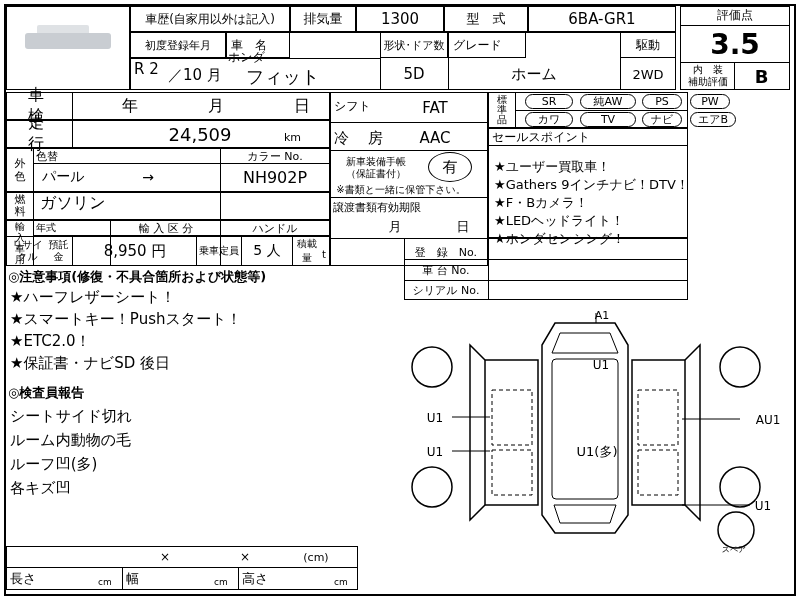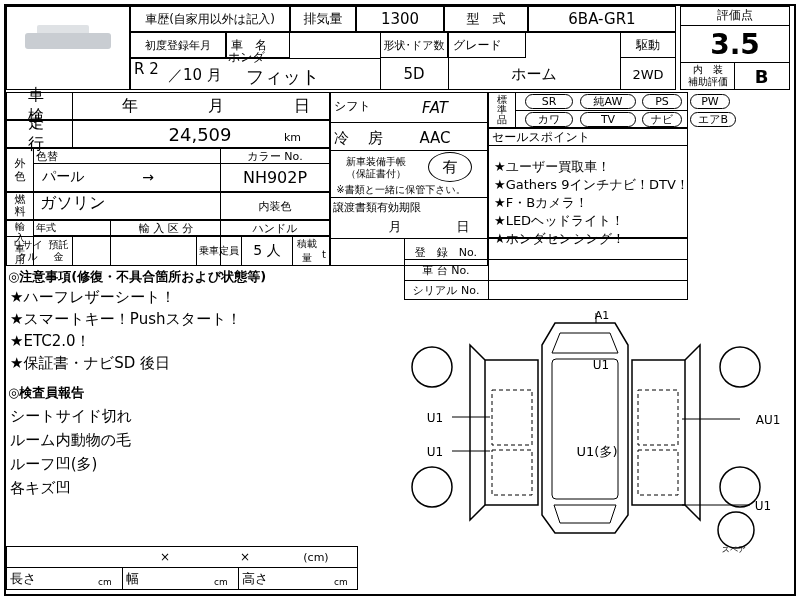--- a/index.html
+++ b/index.html
@@ -124,21 +124,20 @@
   <div class="nb ctr f16" style="left:222px;top:163px;width:106px;height:28px;">NH902P</div>
 
   <div class="bx" style="left:6px;top:192px;width:324px;height:28px;"></div>
   <div class="nb ctr f11" style="left:8px;top:193px;width:24px;height:26px;flex-direction:column;line-height:12px;">
     <span>燃</span>
     <span>料</span>
   </div>
   <div class="nb" style="left:33px;top:192px;width:1px;height:28px;background:#000;"></div>
   <div class="nb lft f16" style="left:40px;top:193px;width:150px;height:20px;">ガソリン</div>
   <div class="nb" style="left:220px;top:192px;width:1px;height:28px;background:#000;"></div>
-  <div class="nb ctr f11" style="left:222px;top:193px;width:106px;height:26px;">内装色</div>
 
   <div class="bx" style="left:6px;top:220px;width:324px;height:46px;"></div>
   <div class="nb ctr f10" style="left:8px;top:222px;width:24px;height:42px;flex-direction:column;line-height:11px;">
     <span>輸</span>
     <span>入</span>
     <span>車</span>
     <span>用</span>
   </div>
   <div class="nb" style="left:33px;top:220px;width:1px;height:46px;background:#000;"></div>
   <div class="nb lft f10" style="left:36px;top:221px;width:60px;height:14px;">年式</div>
@@ -147,31 +146,32 @@
   <div class="nb" style="left:220px;top:220px;width:1px;height:46px;background:#000;"></div>
   <div class="nb ctr f11" style="left:222px;top:221px;width:106px;height:14px;">ハンドル</div>
   <div class="nb" style="left:34px;top:235px;width:296px;height:1px;background:#000;"></div>
 
   <div class="bx" style="left:6px;top:236px;width:324px;height:30px;"></div>
   <div class="nb ctr" style="left:8px;top:237px;width:62px;height:28px;flex-direction:row;line-height:12px;">
     <span class="f10">リサイクル</span>
     <span class="f10">預託金</span>
   </div>
   <div class="nb" style="left:72px;top:236px;width:1px;height:30px;background:#000;"></div>
+  <div class="nb ctr f15" style="left:74px;top:237px;width:122px;height:28px;">8,950 円</div>
   <div class="nb" style="left:196px;top:236px;width:1px;height:30px;background:#000;"></div>
   <div class="nb ctr f10" style="left:197px;top:237px;width:44px;height:28px;">乗車定員</div>
   <div class="nb" style="left:241px;top:236px;width:1px;height:30px;background:#000;"></div>
   <div class="nb ctr f14" style="left:242px;top:237px;width:50px;height:28px;">5 人</div>
   <div class="nb" style="left:292px;top:236px;width:1px;height:30px;background:#000;"></div>
   <div class="nb ctr f10" style="left:293px;top:237px;width:28px;height:28px;">積載量</div>
   <div class="nb lft f10" style="left:322px;top:244px;width:10px;height:20px;">t</div>
 
   <div class="bx" style="left:330px;top:92px;width:158px;height:174px;"></div>
   <div class="nb lft f12" style="left:334px;top:96px;width:50px;height:20px;">シフト</div>
-  <div class="nb ctr f15" style="left:390px;top:96px;width:90px;height:24px;font-style:italic;">FAT</div>
+  <div class="nb ctr f15" style="left:390px;top:96px;width:90px;height:24px;">FAT</div>
   <div class="nb" style="left:330px;top:122px;width:158px;height:1px;background:#000;"></div>
   <div class="nb lft f15 sp1" style="left:334px;top:126px;width:60px;height:24px;">冷　房</div>
   <div class="nb ctr f15" style="left:390px;top:126px;width:90px;height:24px;">AAC</div>
   <div class="nb" style="left:330px;top:150px;width:158px;height:1px;background:#000;"></div>
 
   <div class="nb ctr" style="left:333px;top:152px;width:86px;height:32px;flex-direction:column;line-height:12px;">
     <span class="f10">新車装備手帳</span>
     <span class="f10">（保証書付）</span>
   </div>
   <div class="nb ctr f15 oval" style="left:428px;top:152px;width:44px;height:30px;border:1px solid #000;">有</div>

